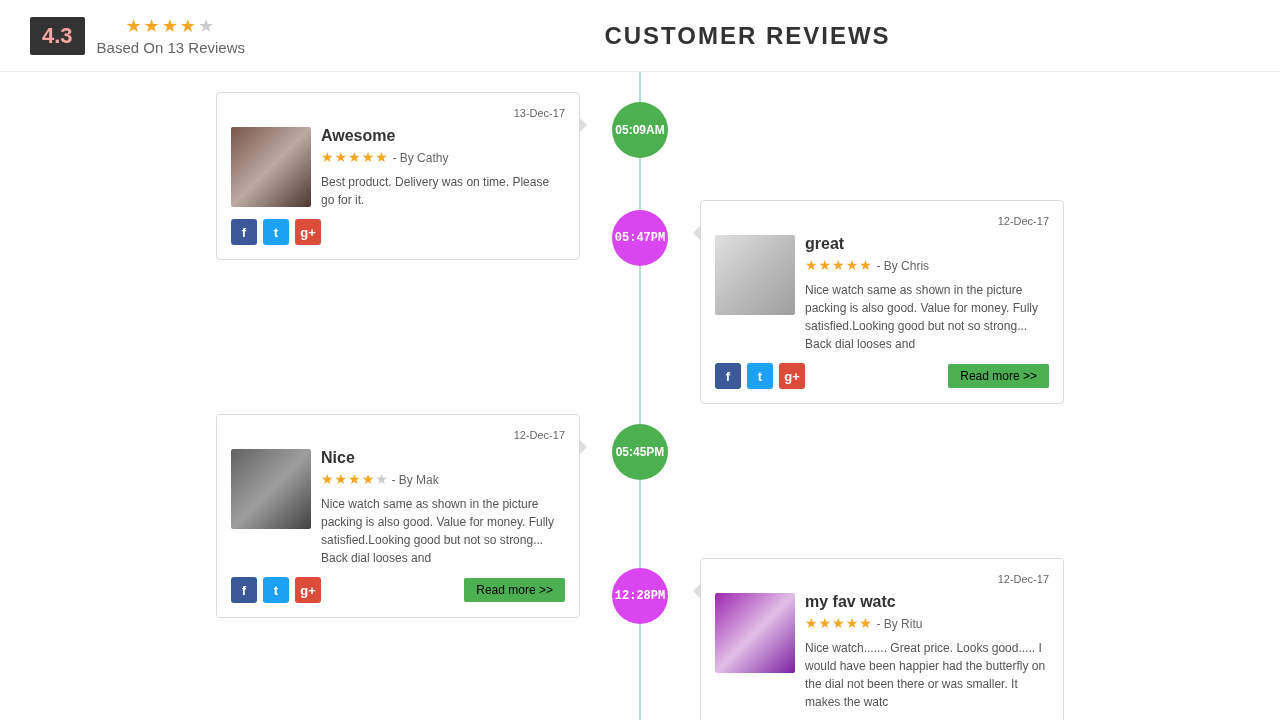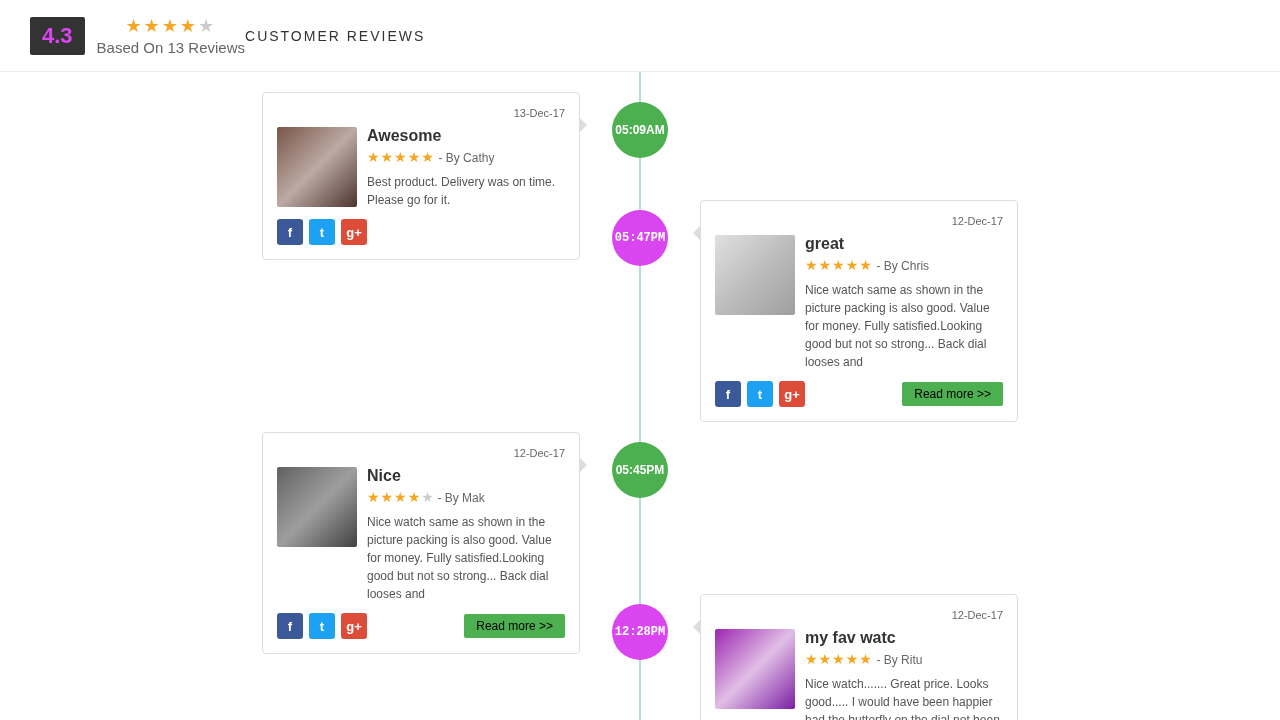--- a/index.html
+++ b/index.html
@@ -12,35 +12,35 @@
       border-bottom: 1px solid #eee;
       background: #fff;
     }
     .rating-box {
       display: flex;
       align-items: center;
       gap: 12px;
     }
     .rating-number {
       background: #333;
-      color: #d946ef;
+      color: #fca5a5;
       font-size: 22px;
       font-weight: bold;
       padding: 6px 12px;
       border-radius: 2px;
     }
     .stars-container { display: flex; align-items: center; flex-direction: column; }
     .stars { color: #f5a623; font-size: 18px; letter-spacing: 2px; }
     .star-empty { color: #ccc; }
     .based-on { font-size: 15px; color: #666; margin-top: 2px; }
     .page-title {
       flex: 1;
-      text-align: left;
-      font-size: 14px;
-      font-weight: normal;
+      text-align: center;
+      font-size: 24px;
+      font-weight: bold;
       letter-spacing: 2px;
       color: #333;
     }
     .write-review-btn {
       background: #111;
       color: #fff;
       border: none;
       padding: 12px 22px;
       font-size: 13px;
       font-weight: bold;
@@ -110,21 +110,21 @@
       line-height: 1.2;
       text-align: center;
     }
     .time-bubble.red { background: #d946ef; font-family: Liberation Mono, monospace; }
 
     .review-card {
       background: #fff;
       border: 1px solid #ddd;
       border-radius: 4px;
       padding: 14px;
-      width: 318px;
+      width: 364px;
       position: relative;
     }
     .review-card.left-card { margin-top: 10px; }
     .review-card.right-card { margin-top: 10px; }
 
     .review-date {
       font-size: 11px;
       color: #666;
       text-align: right;
       margin-bottom: 8px;

